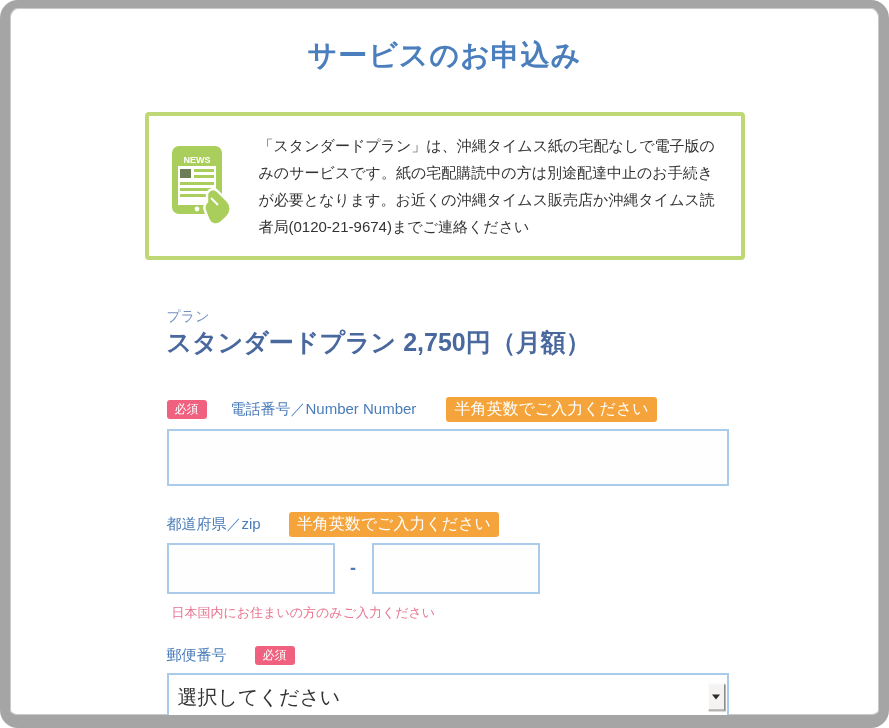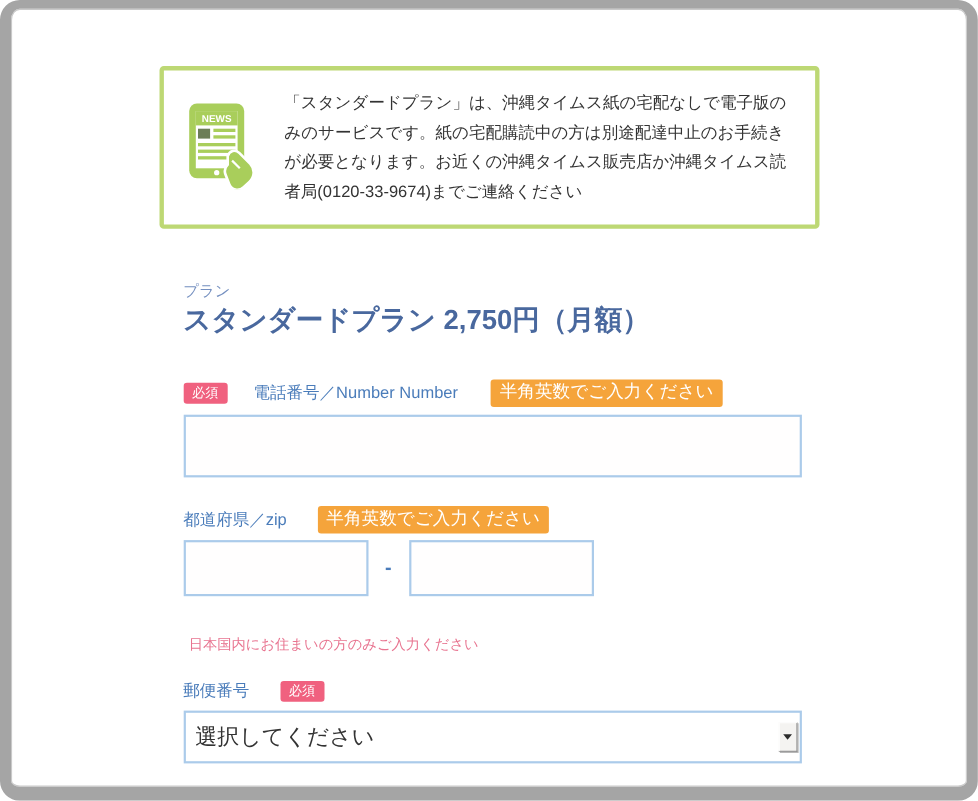--- a/index.html
+++ b/index.html
@@ -104,21 +104,21 @@
     outline: none;
     font-family: "Liberation Sans", "DejaVu Sans", sans-serif;
   }
   .zip-separator {
     width: 37px;
     text-align: center;
     color: #4a7cba;
     font-size: 18px;
     font-weight: bold;
   }
-  .zip-note { margin-top: 35px; margin-left: 5px; color: #e87490; font-size: 13px; }
+  .zip-note { margin-top: 10px; margin-left: 5px; color: #e87490; font-size: 13px; }
 
   .pref-section { margin-top: 24px; }
   .pref-section .badge-required { margin-left: 12px; }
   .select-wrap { position: relative; width: 562px; margin-top: 8px; }
   .pref-select {
     -webkit-appearance: none;
     -moz-appearance: none;
     appearance: none;
     width: 100%;
     height: 48px;
@@ -153,40 +153,41 @@
     border-right: 4px solid transparent;
     border-top: 5px solid #2b2b2b;
   }
 </style>
 </head>
 <body>
 
 <div class="window">
   <div class="content">
 
+    <h1 class="page-title">サービスのお申込み</h1>
 
     <div class="notice-box">
       <div class="notice-icon">
         <svg width="62" height="80" viewBox="0 0 62 80">
           <rect x="1" y="2" width="50" height="68" rx="7" fill="#a9ce5b"></rect>
           <rect x="7" y="9" width="38" height="52" fill="#ffffff"></rect>
           <rect x="7" y="9" width="38" height="13" fill="#a9ce5b"></rect>
           <text x="26" y="19" text-anchor="middle" font-size="9" font-weight="bold" fill="#ffffff" font-family="Liberation Sans, DejaVu Sans, sans-serif">NEWS</text>
           <rect x="9" y="25" width="11" height="9" fill="#6c7d57"></rect>
           <rect x="23" y="25" width="20" height="3" fill="#a9ce5b"></rect>
           <rect x="23" y="31" width="20" height="3" fill="#a9ce5b"></rect>
           <rect x="9" y="38" width="34" height="3" fill="#a9ce5b"></rect>
           <rect x="9" y="44" width="34" height="3" fill="#a9ce5b"></rect>
           <rect x="9" y="50" width="34" height="3" fill="#a9ce5b"></rect>
           <circle cx="26" cy="65" r="2.4" fill="#ffffff"></circle>
           <path d="M36 50 c1.5-5 7-6.5 10.5-3 l10 10 c4.5 4.8 4 12-0.8 16.4 l-5.2 4.8 c-4.5 4-11 2.5-13-2.5 l-3.5-9 c-1.5-4 0-7 2-9 z" fill="#a9ce5b" stroke="#ffffff" stroke-width="2.4"></path>
           <path d="M40 54 l7 7" stroke="#ffffff" stroke-width="2" fill="none"></path>
         </svg>
       </div>
-      <div class="notice-text">「スタンダードプラン」は、沖縄タイムス紙の宅配なしで電子版のみのサービスです。紙の宅配購読中の方は別途配達中止のお手続きが必要となります。お近くの沖縄タイムス販売店か沖縄タイムス読者局(0120-33-9674)までご連絡ください</div>
+      <div class="notice-text">「スタンダードプラン」は、沖縄タイムス紙の宅配なしで電子版のみのサービスです。紙の宅配購読中の方は別途配達中止のお手続きが必要となります。お近くの沖縄タイムス販売店か沖縄タイムス読者局(0120-21-9674)までご連絡ください</div>
     </div>
 
     <div class="form-area">
 
       <div class="plan-label">プラン</div>
       <div class="plan-title">スタンダードプラン 2,750円（月額）</div>
 
       <div class="phone-section">
         <div class="field-row">
           <span class="badge-required">必須</span>

